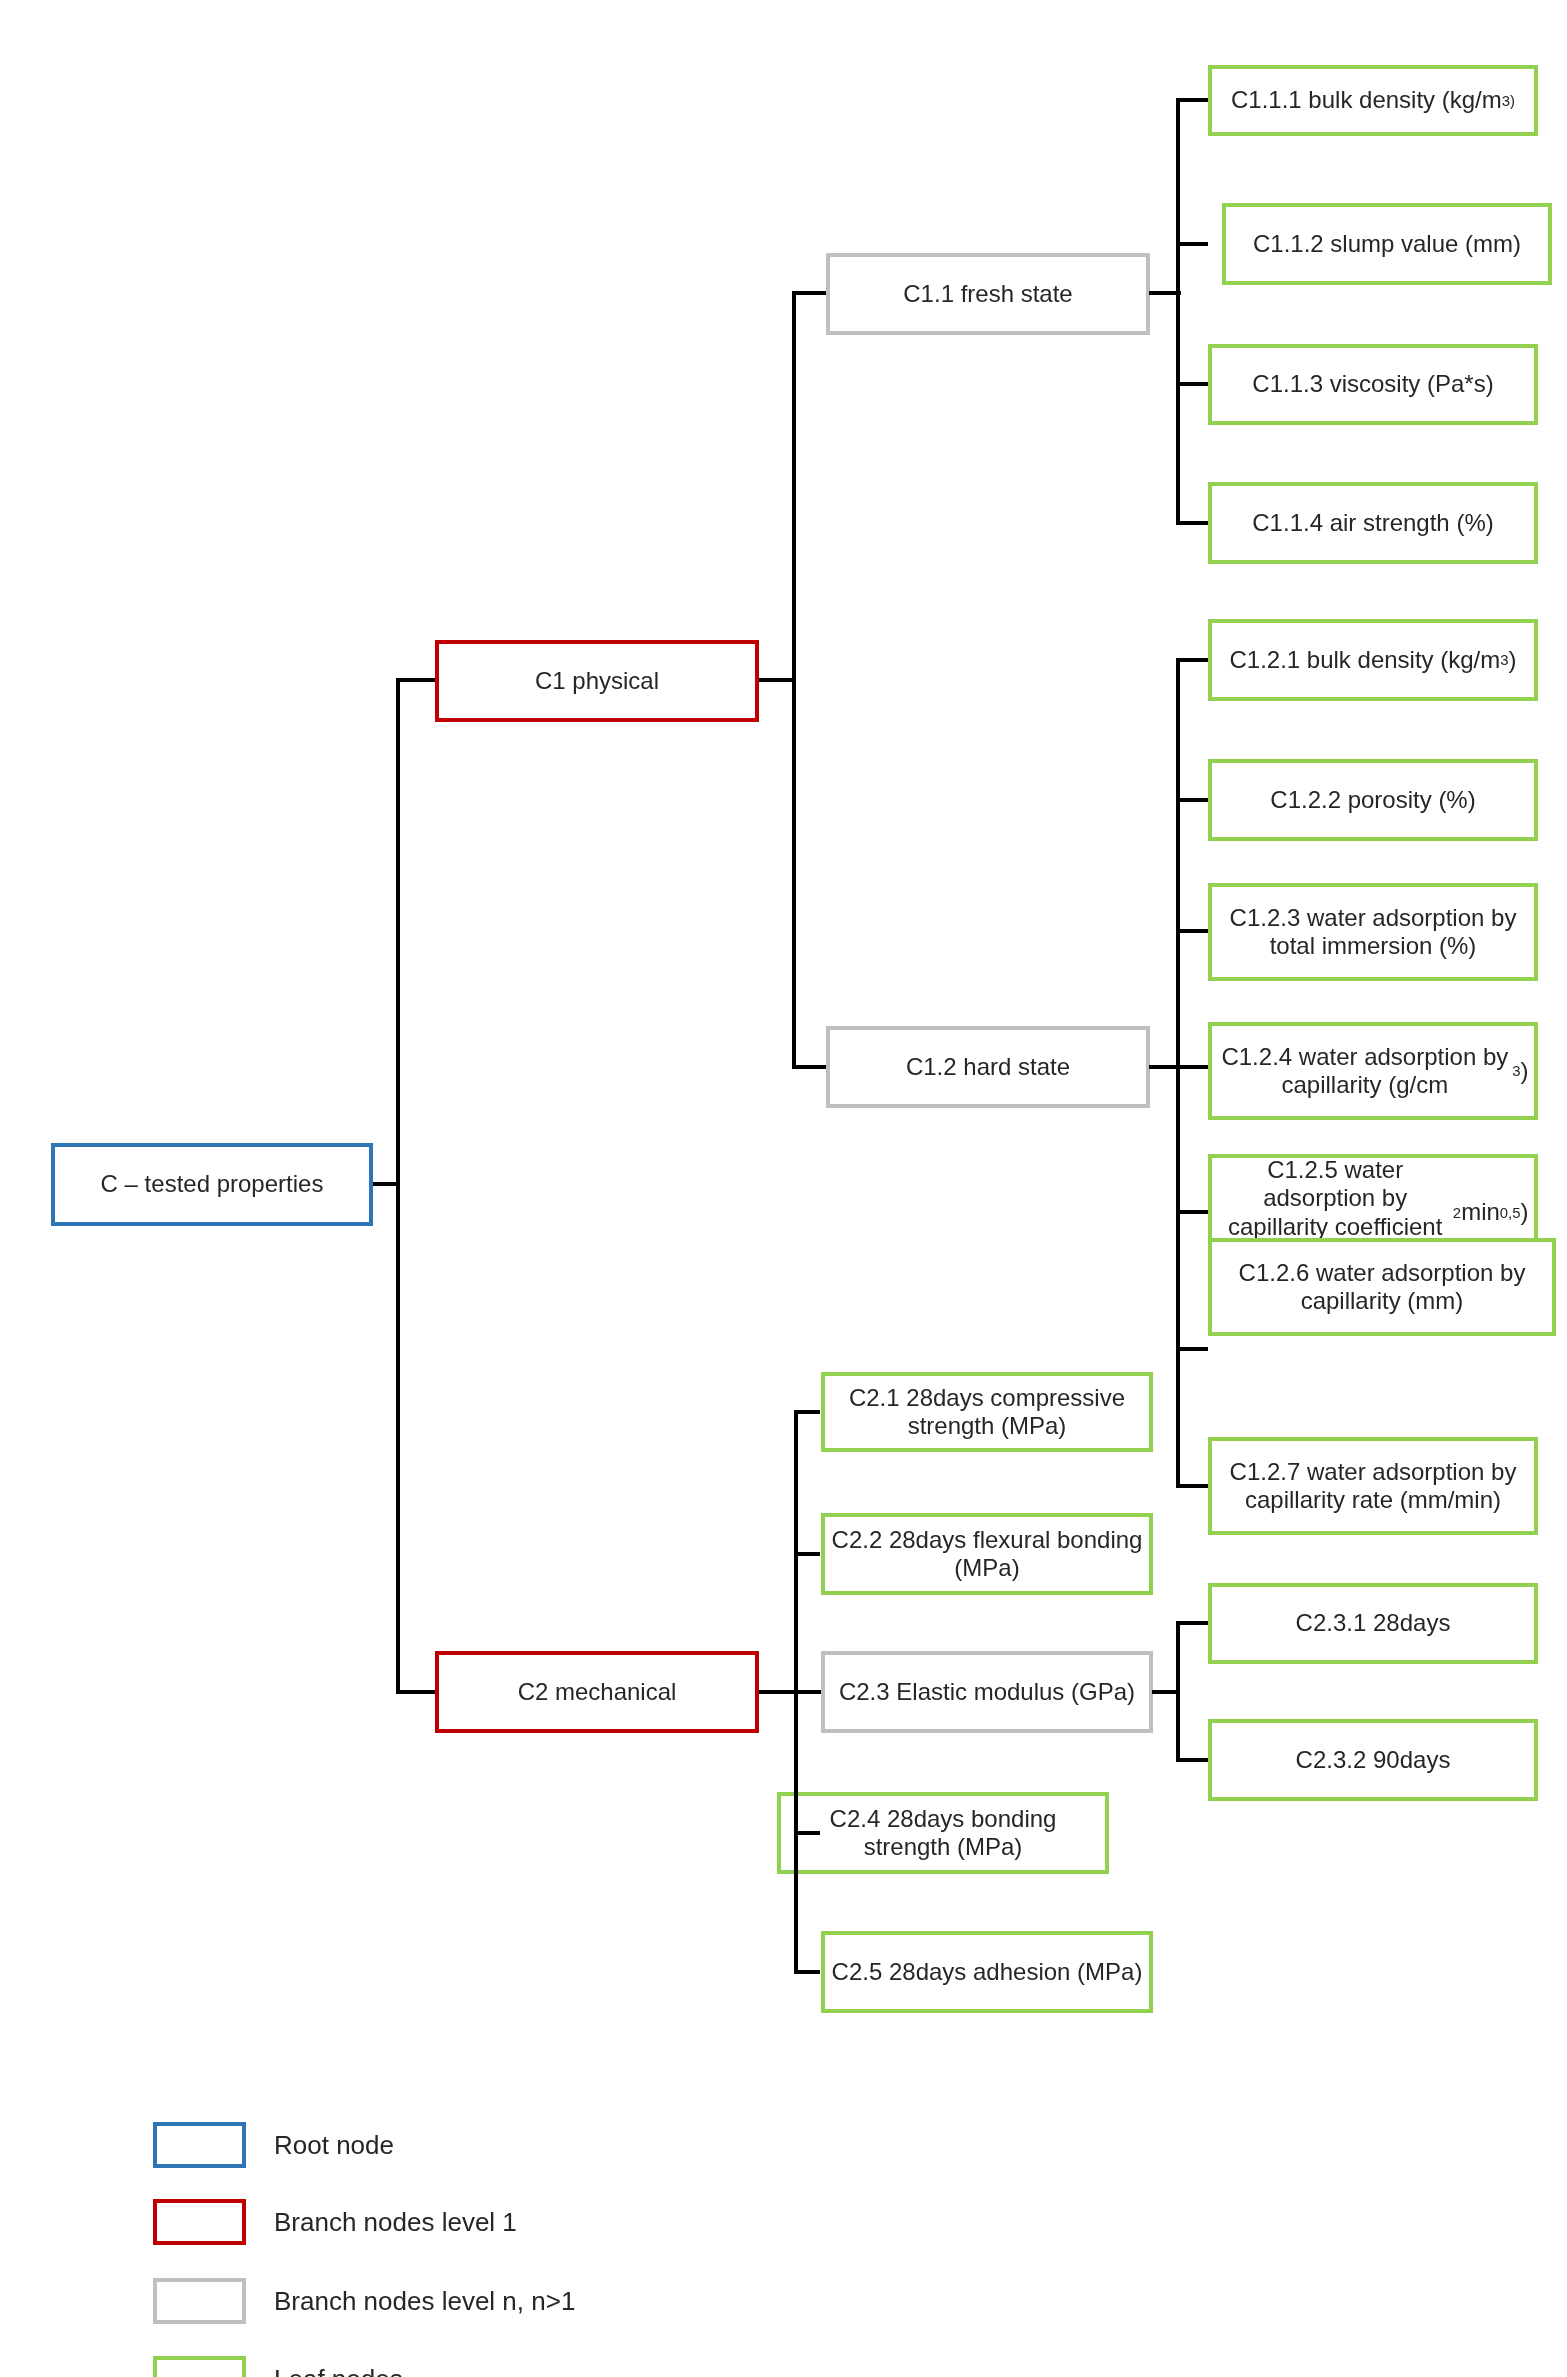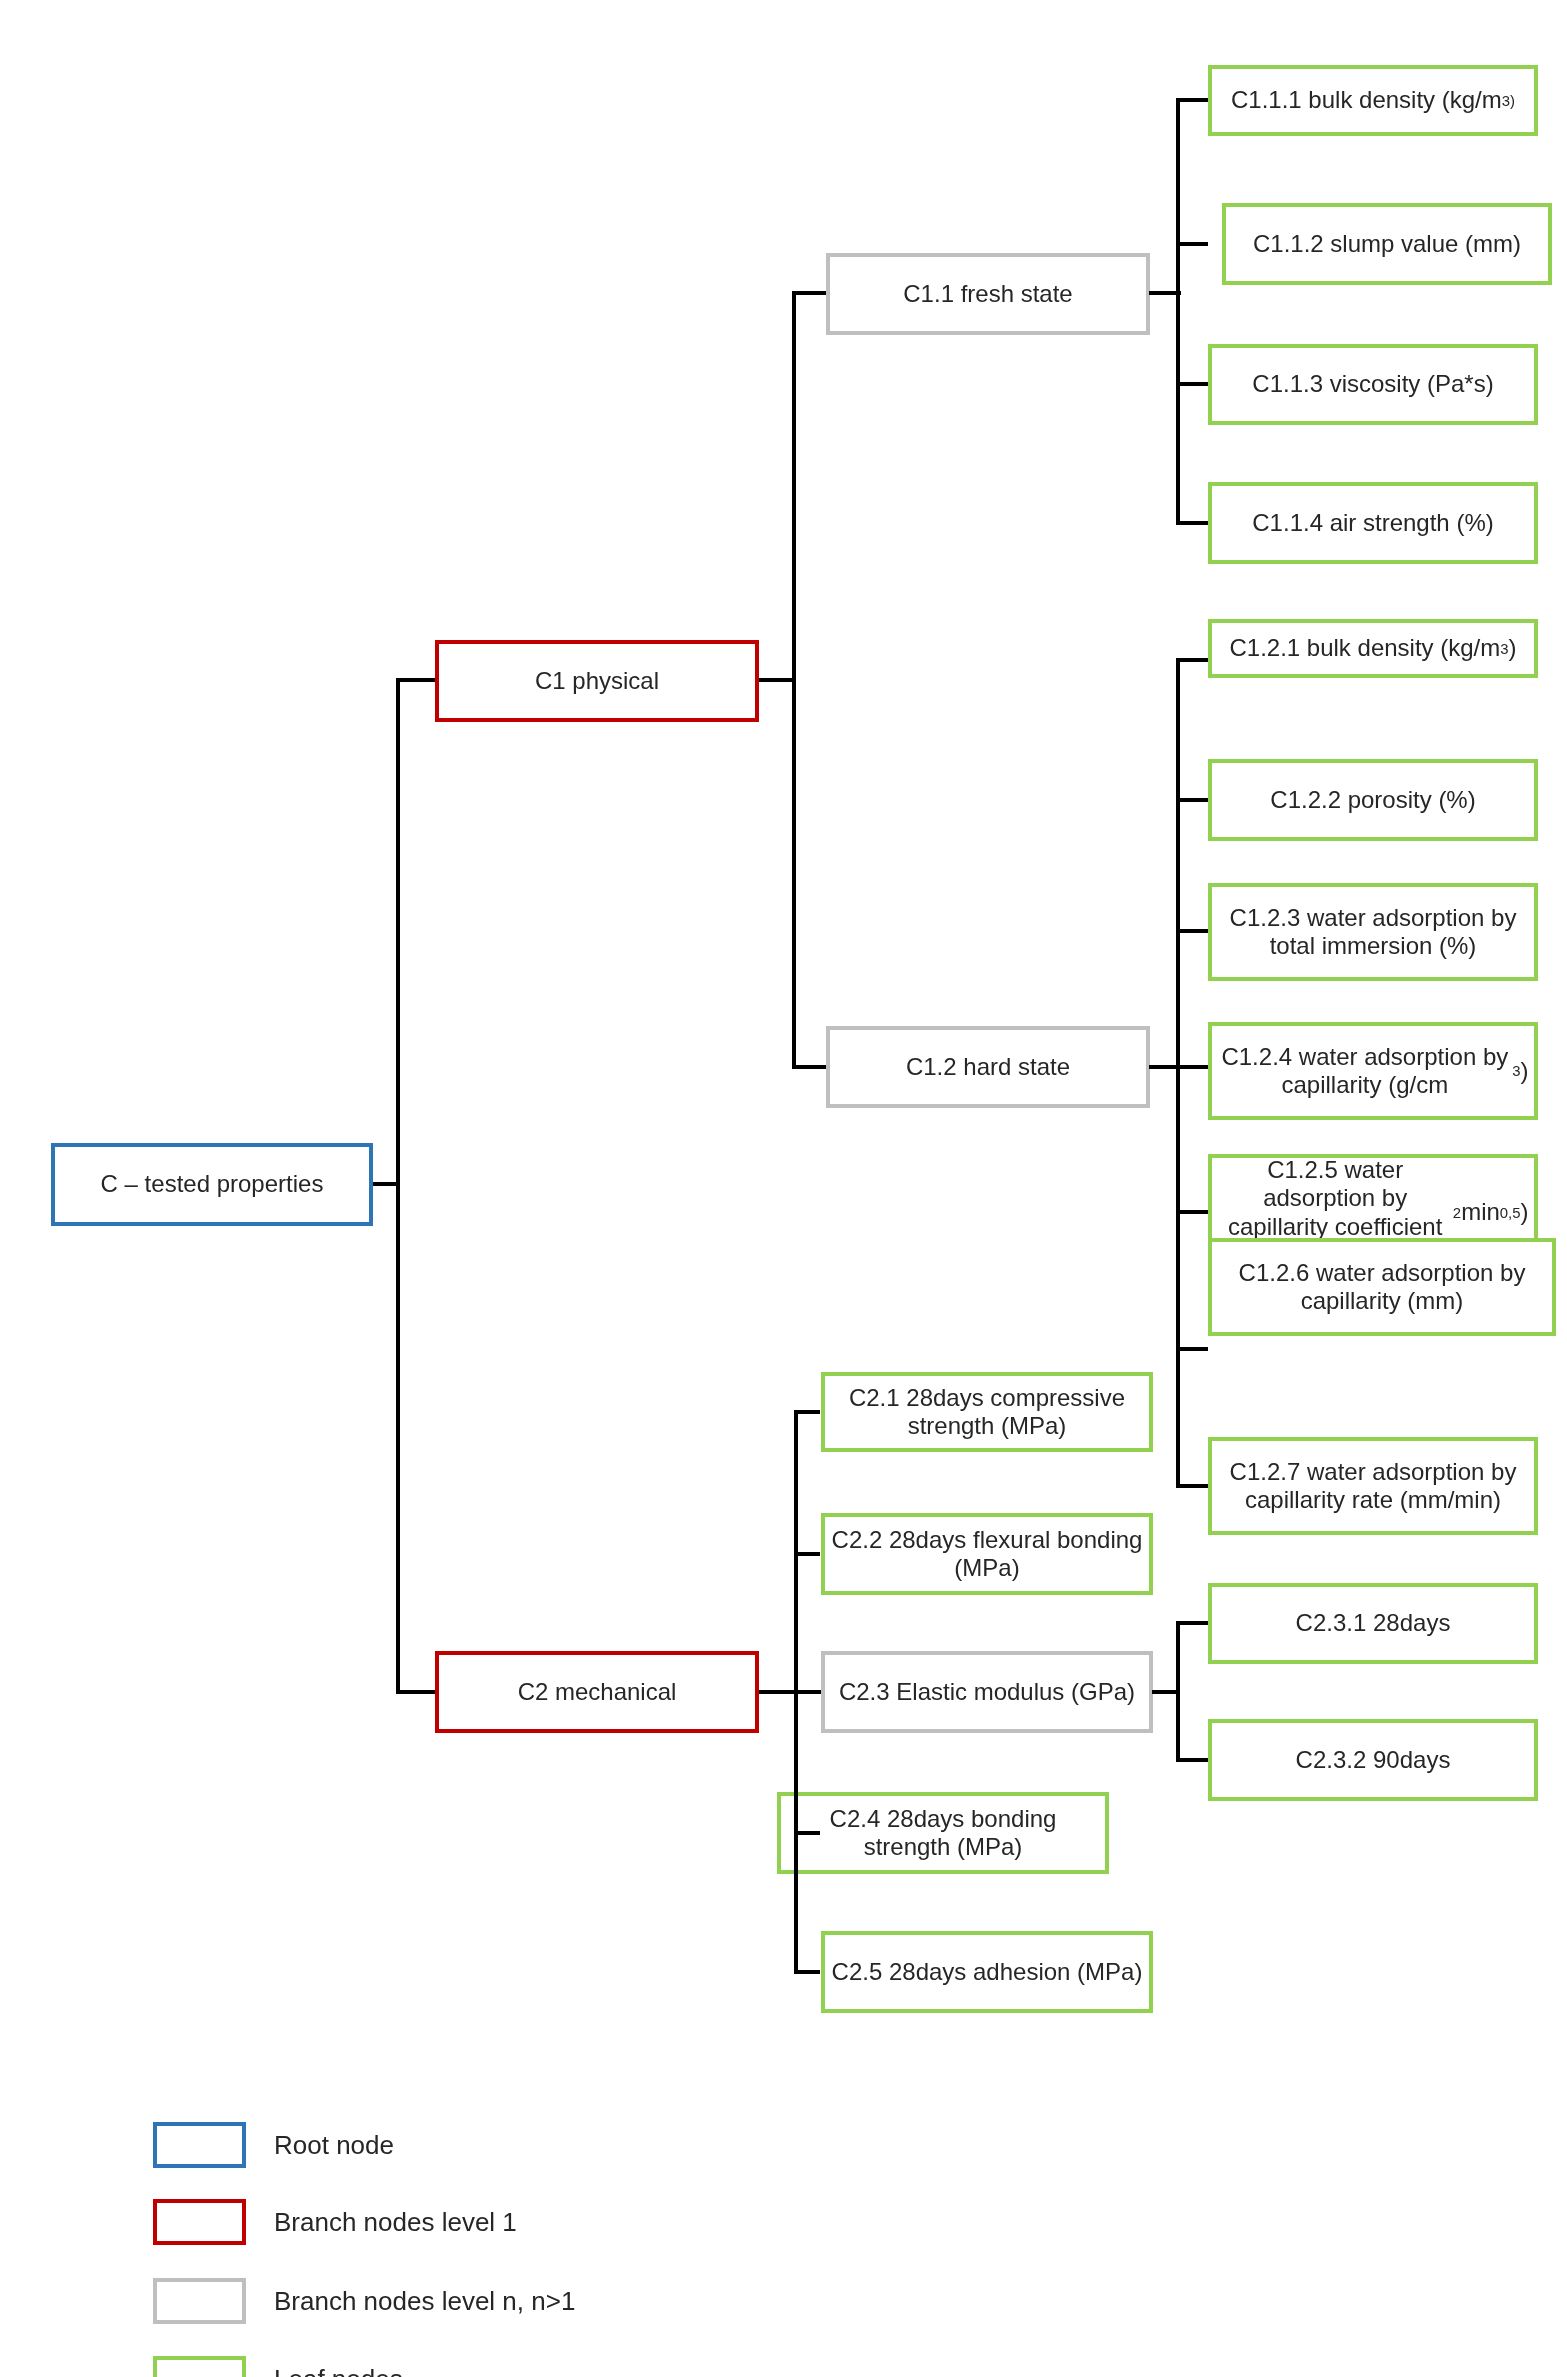--- a/index.html
+++ b/index.html
@@ -38,21 +38,21 @@
 <div class="node branch1" style="left:435px;top:1651px;width:324px;height:82px;">C2 mechanical</div>
 
 <div class="node branchn" style="left:826px;top:253px;width:324px;height:82px;">C1.1 fresh state</div>
 <div class="node branchn" style="left:826px;top:1026px;width:324px;height:82px;">C1.2 hard state</div>
 
 <div class="node leaf" style="left:1208px;top:65px;width:330px;height:71px;">C1.1.1 bulk density (kg/m<sup>3)</sup></div>
 <div class="node leaf" style="left:1208px;top:203px;width:330px;height:82px;margin-left:14px;">C1.1.2 slump value (mm)</div>
 <div class="node leaf" style="left:1208px;top:344px;width:330px;height:81px;">C1.1.3 viscosity (Pa*s)</div>
 <div class="node leaf" style="left:1208px;top:482px;width:330px;height:82px;">C1.1.4 air strength (%)</div>
 
-<div class="node leaf" style="left:1208px;top:619px;width:330px;height:59px;">C1.2.1 bulk density (kg/m<sup>3</sup>)</div>
+<div class="node leaf" style="left:1208px;top:619px;width:330px;height:82px;">C1.2.1 bulk density (kg/m<sup>3</sup>)</div>
 <div class="node leaf" style="left:1208px;top:759px;width:330px;height:82px;">C1.2.2 porosity (%)</div>
 <div class="node leaf" style="left:1208px;top:883px;width:330px;height:98px;">C1.2.3 water adsorption by total immersion (%)</div>
 <div class="node leaf" style="left:1208px;top:1022px;width:330px;height:98px;">C1.2.4 water adsorption by capillarity (g/cm<sup>3</sup>)</div>
 <div class="node leaf" style="left:1208px;top:1154px;width:330px;height:117px;">C1.2.5 water adsorption by capillarity coefficient kg/(m<sup>2</sup>min<sup>0,5</sup>)</div>
 <div class="node leaf" style="left:1208px;top:1238px;width:348px;height:98px;">C1.2.6 water adsorption by capillarity (mm)</div>
 <div class="node leaf" style="left:1208px;top:1437px;width:330px;height:98px;">C1.2.7 water adsorption by capillarity rate (mm/min)</div>
 
 <div class="node leaf" style="left:821px;top:1372px;width:332px;height:80px;">C2.1 28days compressive strength (MPa)</div>
 <div class="node leaf" style="left:821px;top:1513px;width:332px;height:82px;">C2.2 28days flexural bonding (MPa)</div>
 <div class="node branchn" style="left:821px;top:1651px;width:332px;height:82px;">C2.3 Elastic modulus (GPa)</div>

